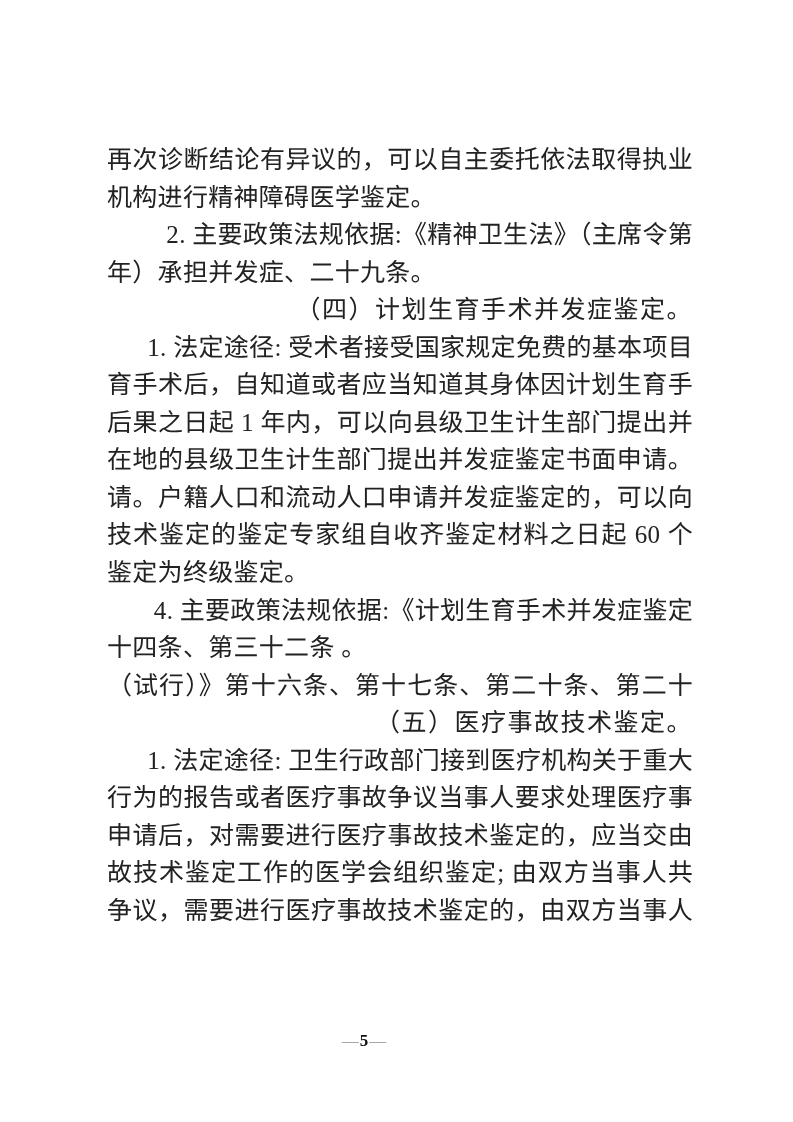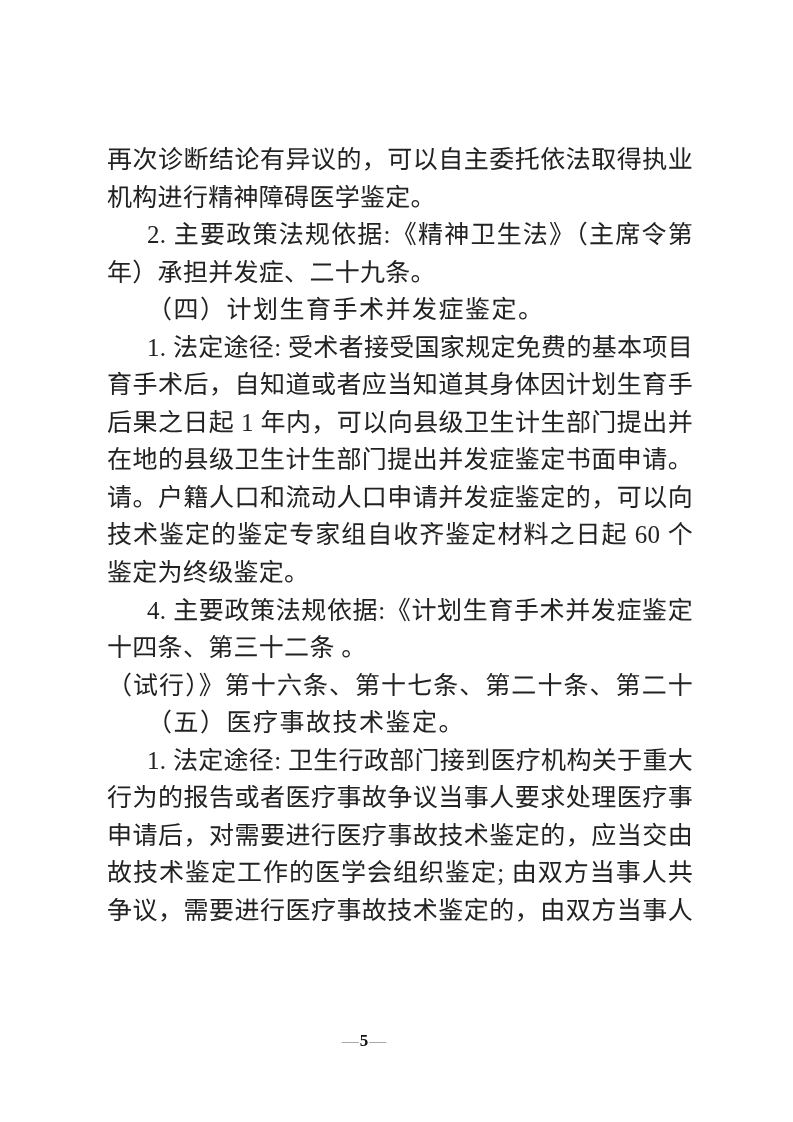--- a/index.html
+++ b/index.html
@@ -32,20 +32,21 @@
     text-align: left;
     letter-spacing: 0.3px;
   }
   .line.just {
     text-align: justify;
     text-align-last: justify;
     text-justify: inter-character;
   }
   .line.indent {
     padding-left: 40px;
+    text-align: right;
   }
   .line.heading {
     letter-spacing: 1.5px;
   }
   .footer {
     position: absolute;
     left: 0;
     top: 1029px;
     width: 728px;
     text-align: center;

